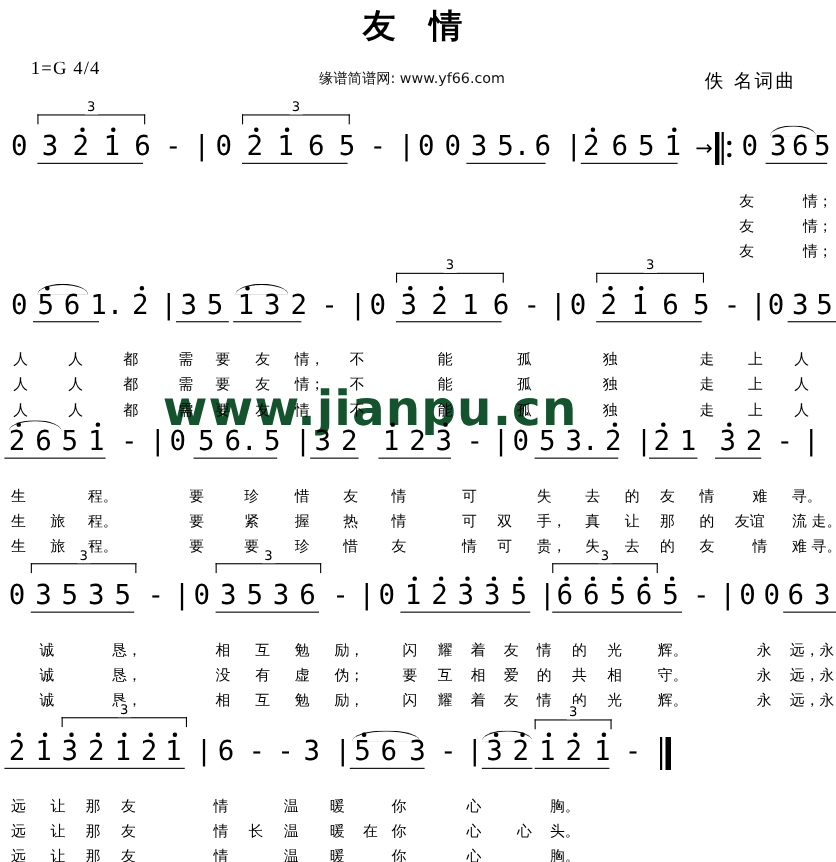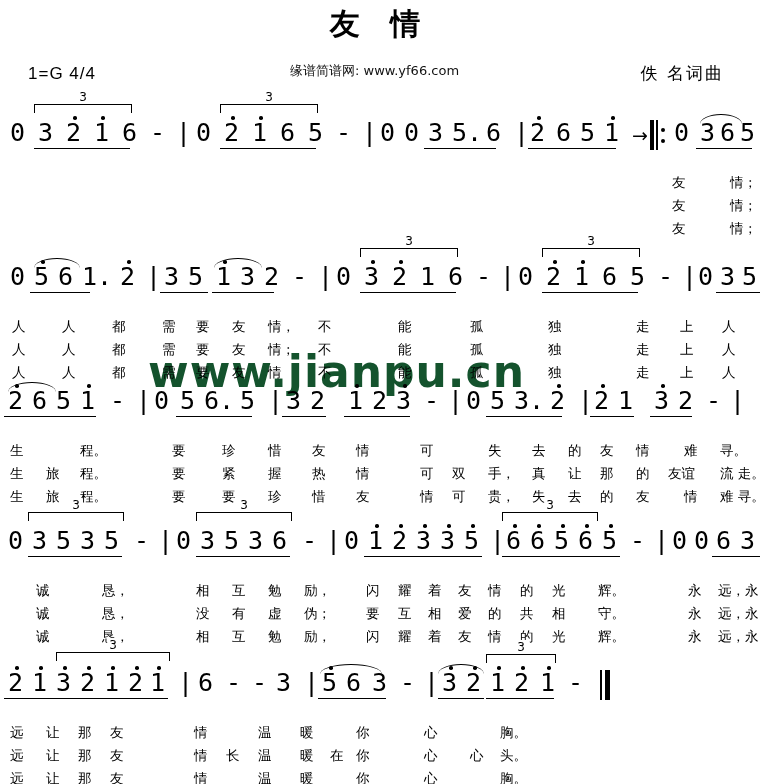--- a/index.html
+++ b/index.html
@@ -49,24 +49,24 @@
     position:absolute;
     top:4px;left:0;width:760px;
     text-align:center;
     font-size:30px;
     font-weight:bold;
     letter-spacing:10px;
     font-family:"DejaVu Sans","Liberation Sans",sans-serif;
   }
   .keysig{
     position:absolute;
-    left:28px;top:64px;
+    left:28px;top:52px;
     font-size:17px;
     letter-spacing:1px;
-    font-family:Liberation Sans, sans-serif;
+    font-family:Liberation Serif, serif;
   }
   .source{
     position:absolute;
     left:290px;top:62px;
     font-size:13px;
     color:#111;
     font-family:"DejaVu Sans","Liberation Sans",sans-serif;
   }
   .author{
     position:absolute;

